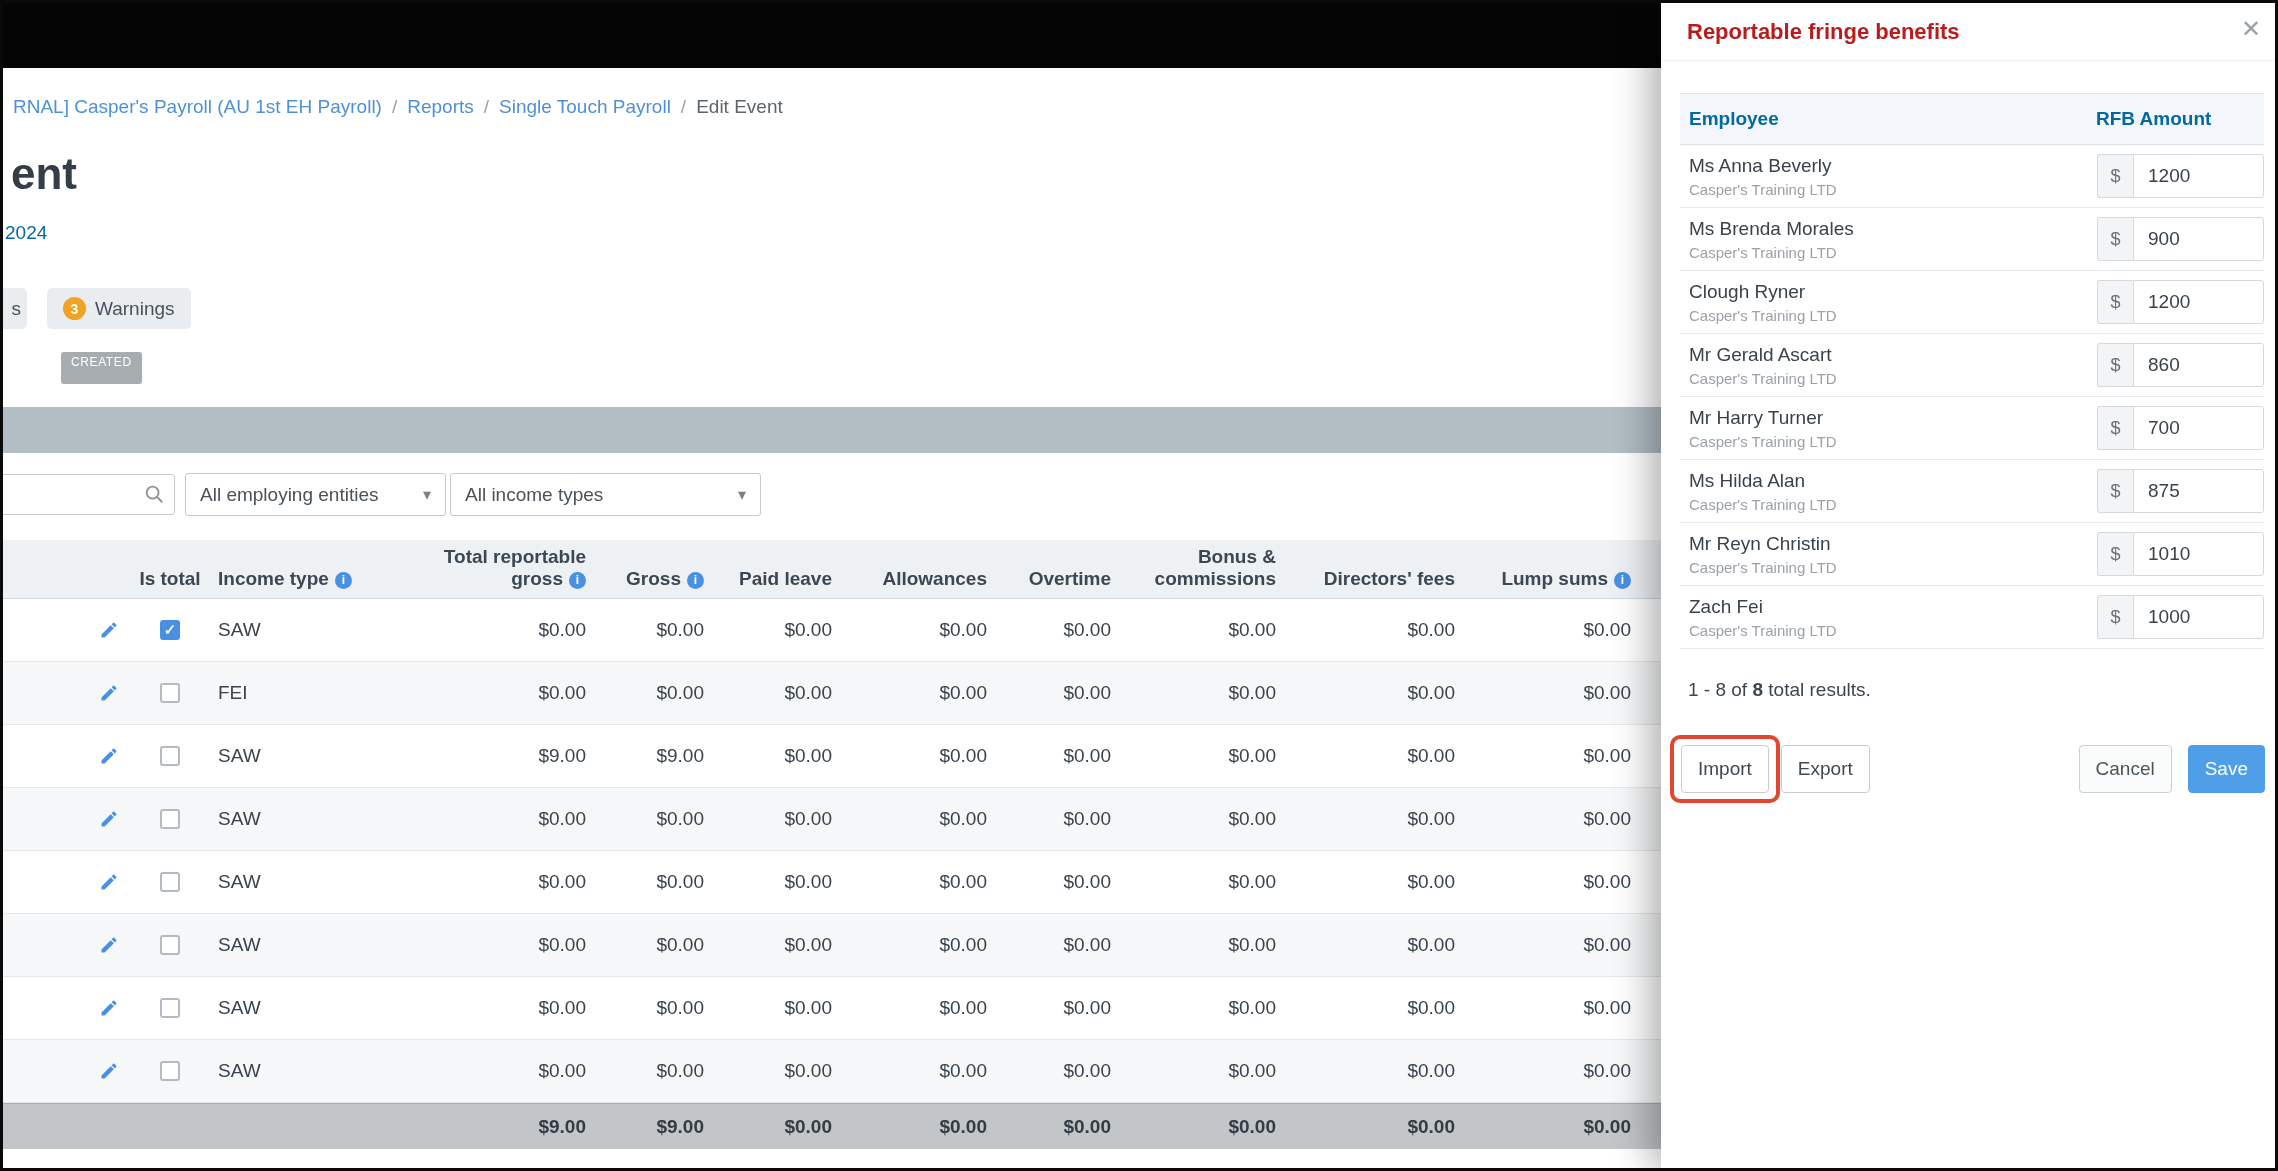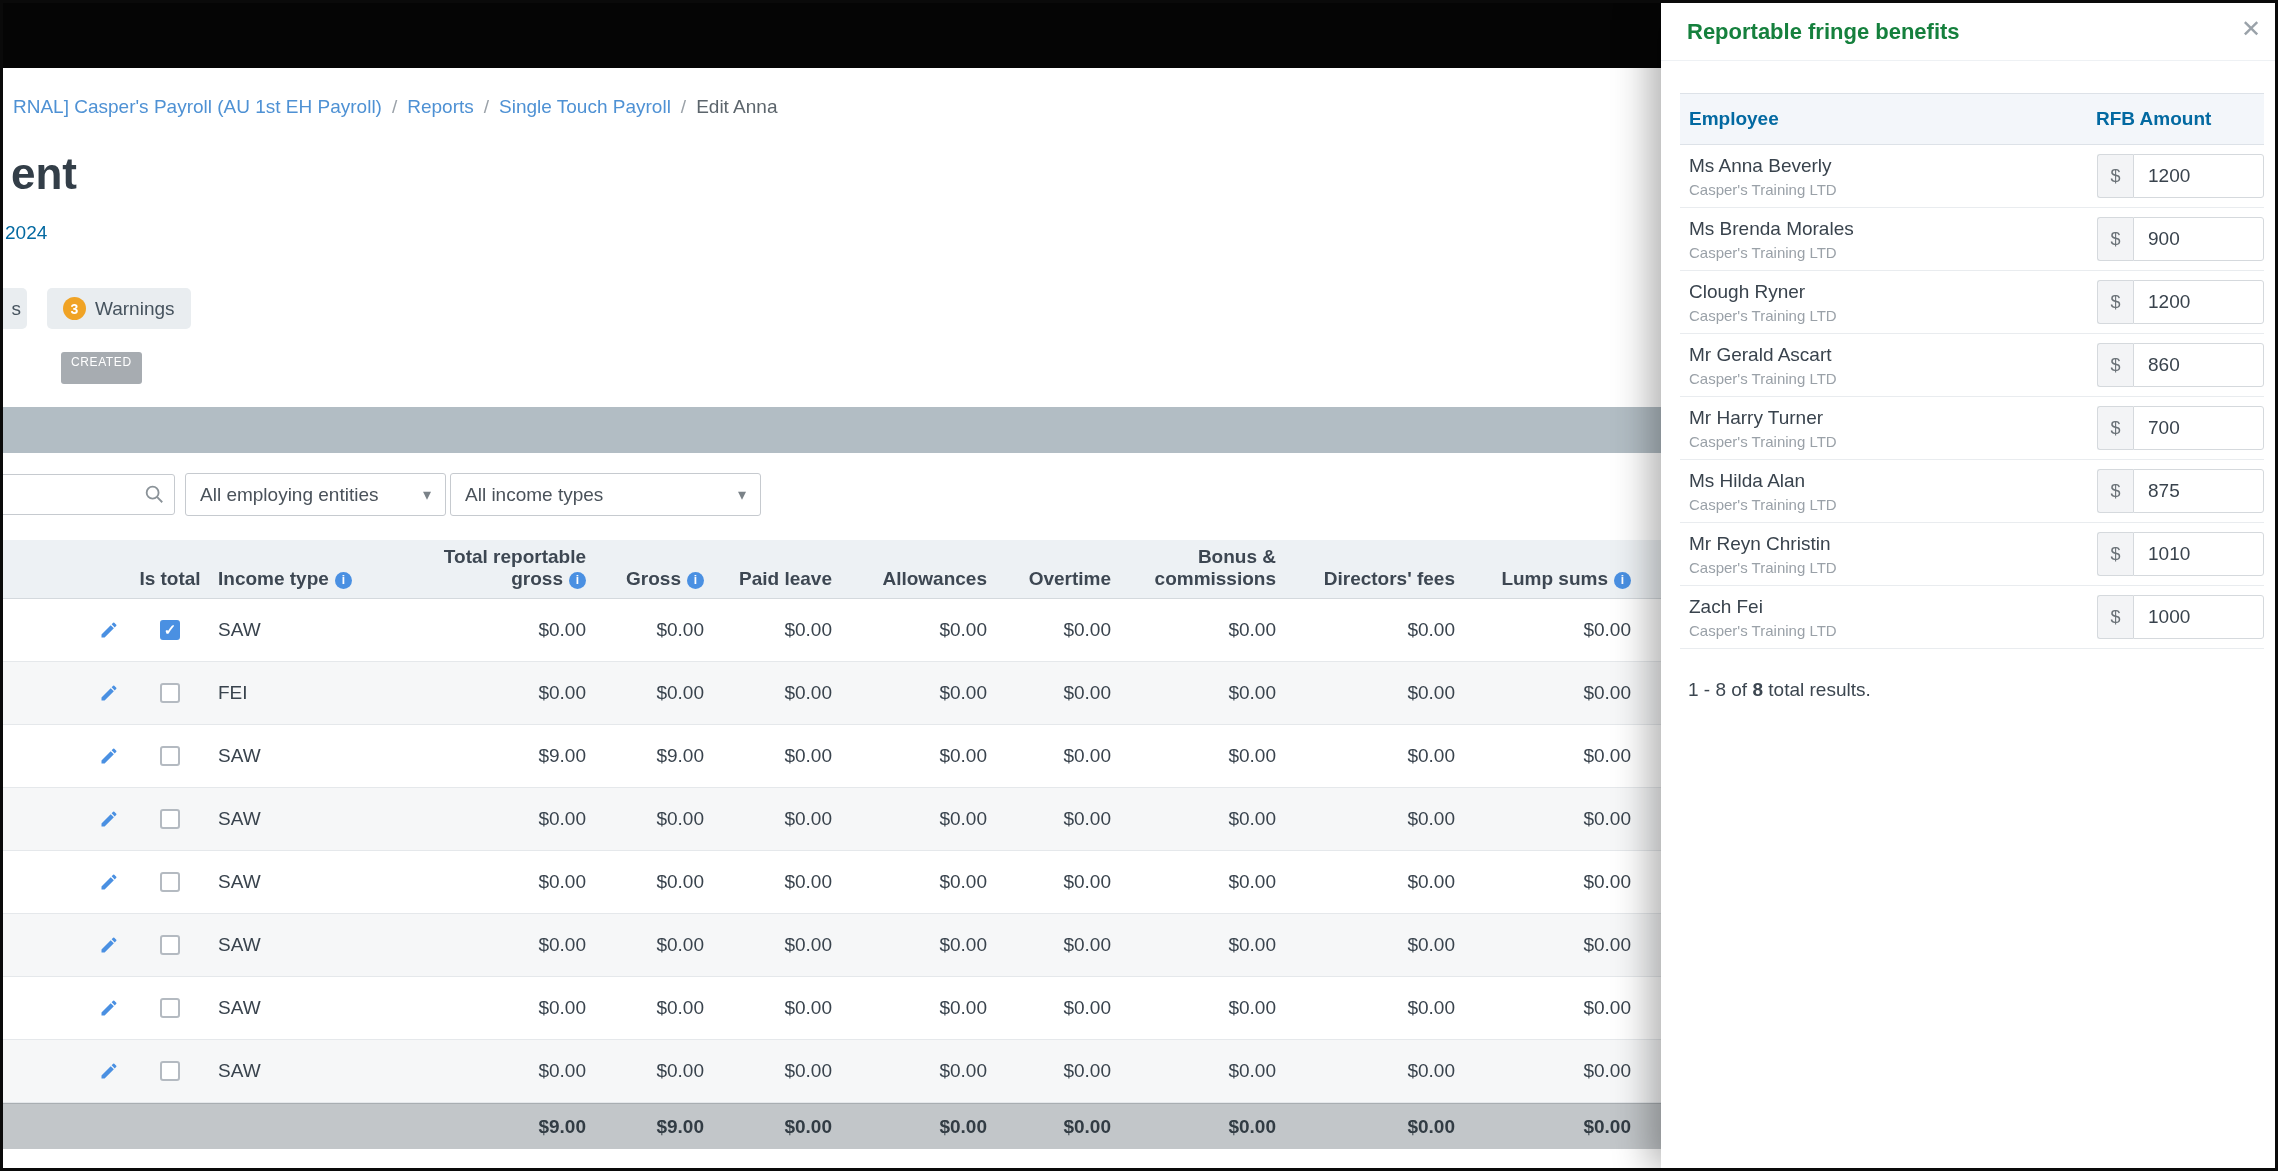--- a/index.html
+++ b/index.html
@@ -80,21 +80,21 @@
   .checkbox.checked { background: #4a90e2; border-color: #4a90e2; }
   .checkbox.checked::after { content: "✓"; color: #fff; font-size: 15px; font-weight: bold; }
   .totals { height: 46px; background: #c2c6c9; border-top: 1px solid #a9aeb2; align-items: center;
             font-size: 19px; font-weight: bold; color: #323c44; }
 
   
   .modal { position: absolute; left: 1658px; top: 0; width: 620px; height: 100%; background: #fff;
            box-shadow: -12px 0 34px rgba(0,0,0,0.30); z-index: 10; }
   .modal-header { height: 58px; display: flex; align-items: center; padding: 0 26px;
                   border-bottom: 1px solid #eef1f4; }
-  .modal-title { font-size: 22px; font-weight: bold; color: #15803d; }
+  .modal-title { font-size: 22px; font-weight: bold; color: #b91c1c; }
   .modal-close { position: absolute; right: 20px; top: 12px; font-size: 24px; color: #9aa2a9;
                  background: none; border: none; cursor: pointer; font-family: inherit; }
   .m-table { margin: 32px 17px 0 19px; }
   .mhead { display: flex; align-items: center; height: 52px; background: #f3f6fa;
            border-top: 1px solid #dde2e8; border-bottom: 1px solid #dde2e8;
            font-size: 19px; font-weight: bold; color: #0369a1; }
   .h-emp { padding-left: 9px; }
   .h-amt { margin-left: auto; width: 168px; }
   .mrow { display: flex; align-items: center; height: 63px; border-bottom: 1px solid #e9ecef; padding-left: 9px; }
   .emp-name { font-size: 19px; color: #39434d; }
@@ -124,21 +124,21 @@
 
   <div class="topbar"></div>
 
   <div class="breadcrumb">
     <a>RNAL] Casper's Payroll (AU 1st EH Payroll)</a>
     <span class="sep">/</span>
     <a>Reports</a>
     <span class="sep">/</span>
     <a>Single Touch Payroll</a>
     <span class="sep">/</span>
-    <span class="current">Edit Anna</span>
+    <span class="current">Edit Event</span>
   </div>
 
   <div class="page-title">ent</div>
   <div class="page-sub">2024</div>
 
   <div class="tab tab-partial">
     <span>s</span>
   </div>
   <div class="tab tab-warnings">
     <span class="count-badge">3</span>
@@ -510,15 +510,26 @@
           </div>
         </div>
     </div>
 
     <div class="m-results">
       <span>1 - 8 of</span>
       <b>8</b>
       <span>total results.</span>
     </div>
 
+    <div class="m-actions">
+      <span class="imp-wrap">
+        <div class="annotation"></div>
+        <button class="btn btn-secondary">Import</button>
+      </span>
+      <button class="btn btn-secondary btn-export">Export</button>
+      <span class="right-group">
+        <button class="btn btn-cancel">Cancel</button>
+        <button class="btn btn-save">Save</button>
+      </span>
+    </div>
   </div>
 
 </div>
 
 </body></html>

